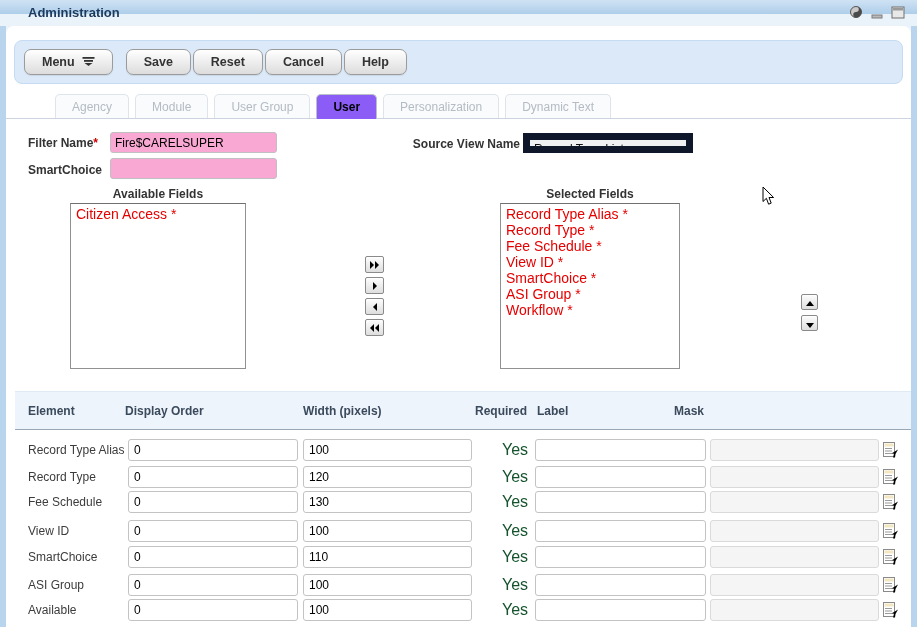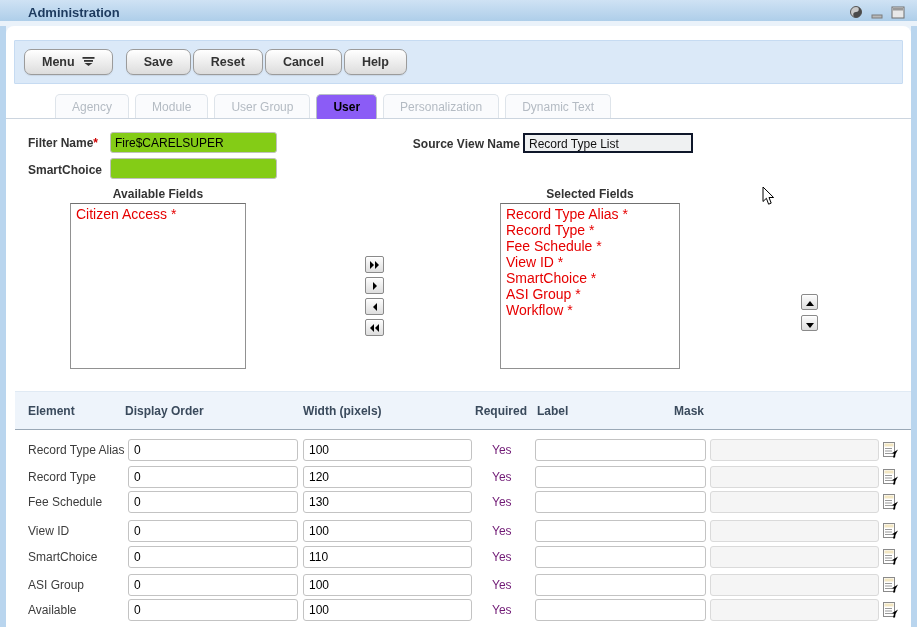--- a/index.html
+++ b/index.html
@@ -1,32 +1,32 @@
 <!DOCTYPE html>
 <html><head>
 <meta charset="utf-8">
 <style>
   * { margin:0; padding:0; box-sizing:border-box; }
   html,body { width:917px; height:627px; overflow:hidden; background:#eaf2fa;
     font-family:"Liberation Sans","DejaVu Sans",sans-serif; }
   #canvas { position:relative; width:917px; height:627px; }
 
   
-  .titlebar { position:absolute; top:0; left:0; width:917px; height:21px;
+  .titlebar { position:absolute; top:0; left:0; width:917px; height:14px;
     background:linear-gradient(#cfe2f4,#aecee9);padding-left:16px; }
   .title-text { position:absolute; left:28px; top:0; line-height:26px;
     font-size:13px; font-weight:bold; color:#1c3a5e; }
   .win-controls { position:absolute; right:12px; top:5px; display:flex; gap:8px; align-items:center; }
   .frame-side { position:absolute; top:26px; bottom:0; width:6px; background:#b9d5ee; }
   .content { position:absolute; top:26px; left:6px; right:6px; bottom:0;
     background:#fff; border-radius:8px 8px 0 0; }
 
   
   .toolbar { position:absolute; left:14px; top:40px; width:889px; height:44px;
-    background:#dbe9f8; border:1px solid #c6dbf2; border-radius:1px;
+    background:#dbe9f8; border:1px solid #c6dbf2; border-radius:8px;
     display:flex; align-items:center; padding-left:9px; }
   .btn { height:26px; padding:0 17px; border-radius:7px; border:1px solid #9b9b9b;
     background:linear-gradient(#ffffff,#ececec 55%,#dcdcdc);
     font-size:12.5px; font-weight:bold; color:#333;
     display:inline-flex; align-items:center; gap:7px; cursor:default;
     box-shadow:0 1px 1px rgba(0,0,0,0.08); }
   .btn + .btn { margin-left:2px;text-align:center; }
   .menu-btn { margin-right:11px; }
 
   
@@ -35,22 +35,22 @@
   .tab { height:24px; line-height:24px; padding:0 16px; font-size:12px; color:#b4bbc3;
     background:#fafbfd; border:1px solid #dee4ea; border-bottom:none;
     border-radius:5px 5px 0 0; white-space:nowrap; }
   .tab.active { height:25px; line-height:25px; color:#000; font-weight:bold;
     background:#8b5cf6; border-color:#b9c0c7; }
 
   
   .flabel { position:absolute; font-size:12px; font-weight:bold; color:#333; white-space:nowrap; }
   .req { color:#cc0000; }
   .text-input { position:absolute; height:21px; border:1px solid #c0c0c0; border-radius:3px;
-    font-size:12px; padding:0 4px; color:#000; font-family:inherit; background:#84cc16; }
-  .ro-field { position:absolute; height:20px; background:#eff1f2; border:2px solid #0f172a;
+    font-size:12px; padding:0 4px; color:#000; font-family:inherit; background:#f9a8d4; }
+  .ro-field { position:absolute; height:20px; background:#eff1f2; border:7px solid #0f172a;
     font-size:12px; line-height:18px; padding:0 4px; color:#111; overflow:hidden; white-space:nowrap; }
 
   
   .list-label { position:absolute; top:187px; font-size:12px; font-weight:bold; color:#333; text-align:center; }
   .listbox { position:absolute; top:203px; height:166px; background:#fff;
     border:1px solid #919191; border-top-color:#707070; padding:2px 0; overflow:hidden; }
   .list-item { color:#e60000; font-size:14px; line-height:16px; padding:0 5px; white-space:nowrap; }
   .sq-btn { position:absolute; width:19px; height:17px; padding:0;
     background:linear-gradient(#fdfdfd,#dedede); border:1px solid #8a8a8a; border-radius:2px;
     display:flex; align-items:center; justify-content:center; cursor:default;
@@ -61,21 +61,21 @@
   .thead { position:absolute; left:15px; top:391px; width:896px; height:39px;
     background:#eef4fb; border-top:1px solid #e0eaf4; border-bottom:1px solid #9aa8b6; }
   .th { position:absolute; top:0; line-height:38px; font-size:12px; font-weight:bold;
     color:#3a4a5c; white-space:nowrap; }
   .trow { position:absolute; left:15px; width:896px; height:26px; }
   .cell-element { position:absolute; left:13px; line-height:26px; font-size:12px; color:#3c3c3c; white-space:nowrap; }
   .row-input { position:absolute; top:2px; height:22px; border:1px solid #c3c3c3; border-radius:3px;
     font-size:12px; padding:0 5px; color:#000; font-family:inherit; background:#fff; }
   .cell-order { left:113px; width:170px; }
   .cell-width { left:288px; width:169px; }
-  .cell-required { position:absolute; left:477px; line-height:26px; font-size:12px; color:#701a75; }
+  .cell-required { position:absolute; left:487px; line-height:26px; font-size:16px; color:#14532d; }
   .cell-label { left:520px; width:171px; }
   .cell-mask { left:695px; width:169px; background:#f5f5f5; border-color:#dadada; }
   .cell-icon { position:absolute; left:867px; top:4px; width:17px; height:17px; }
 
   .cursor { position:absolute; left:762px; top:186px; z-index:9; }
 </style>
 </head>
 <body>
 
 <div id="canvas">

